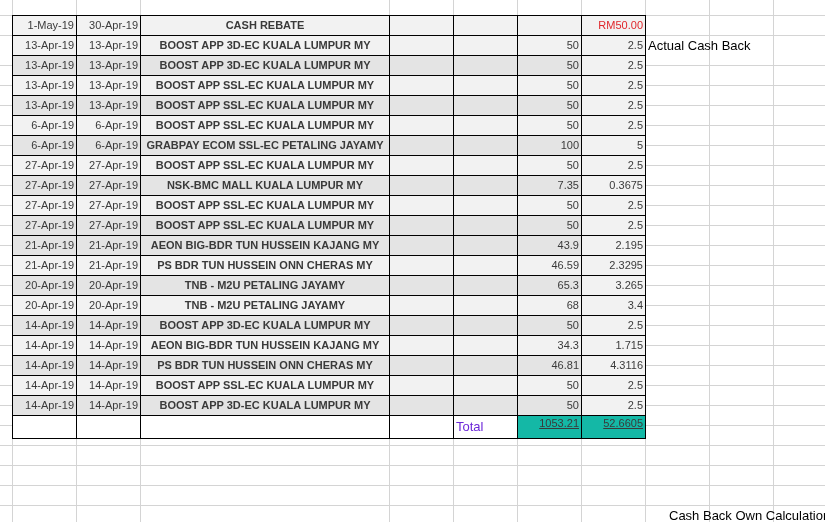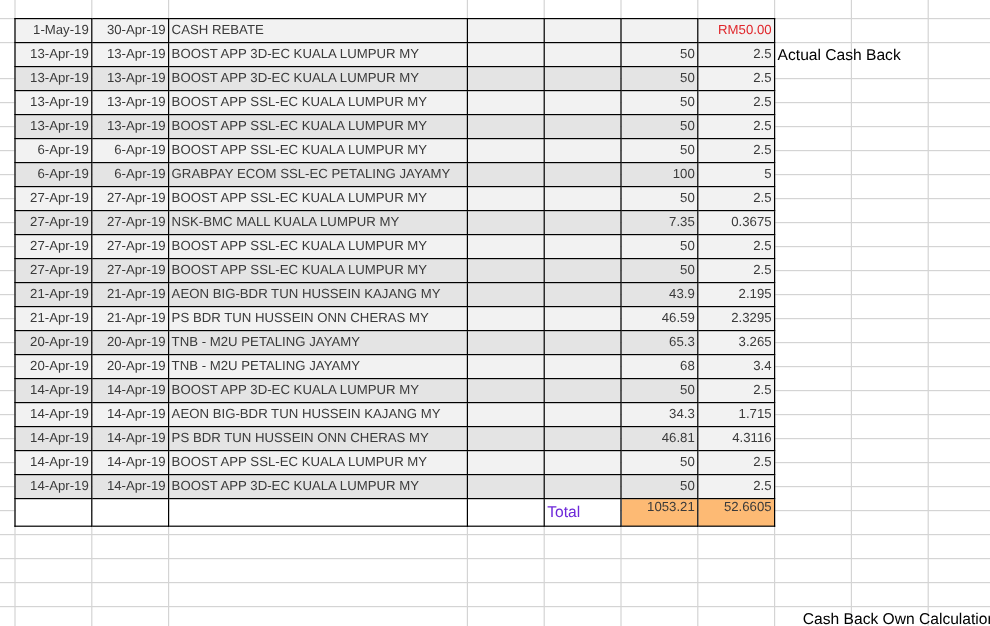--- a/index.html
+++ b/index.html
@@ -23,29 +23,29 @@
     table.ledger td {
       border: 1px solid #000;
       padding: 0 2px;
       height: 19px;
       line-height: 19px;
       white-space: nowrap;
       overflow: hidden;
       vertical-align: top;
     }
     td.num { text-align: right; }
-    td.txt { text-align: left; }
+    td.txt { text-align: center; font-weight: bold; }
     tr.light td { background: #f2f2f2; }
     tr.dark td { background: #e4e4e4; }
     tr td.cb { background: #f2f2f2; }
     tr.tall td { height: 29px; }
     tr.tall td.cb { line-height: 14px; padding-top: 1px; }
     .red { color: #e0262b; margin-top: 48px; }
     tr.total td { background: #ffffff; }
-    tr.total td.shade { background: #fdba74; }
+    tr.total td.shade { background: #14b8a6; text-decoration: underline; }
     tr.total td.label { font-size: 13px; color: #6d28d9; line-height: 22px; }
     tr.total td.num { line-height: 14px; }
 
     .side-note {
       position: absolute;
       font-family: "Liberation Sans", sans-serif;
       font-size: 13px;
       color: #000;
       white-space: nowrap;
       margin-top: 20px;

